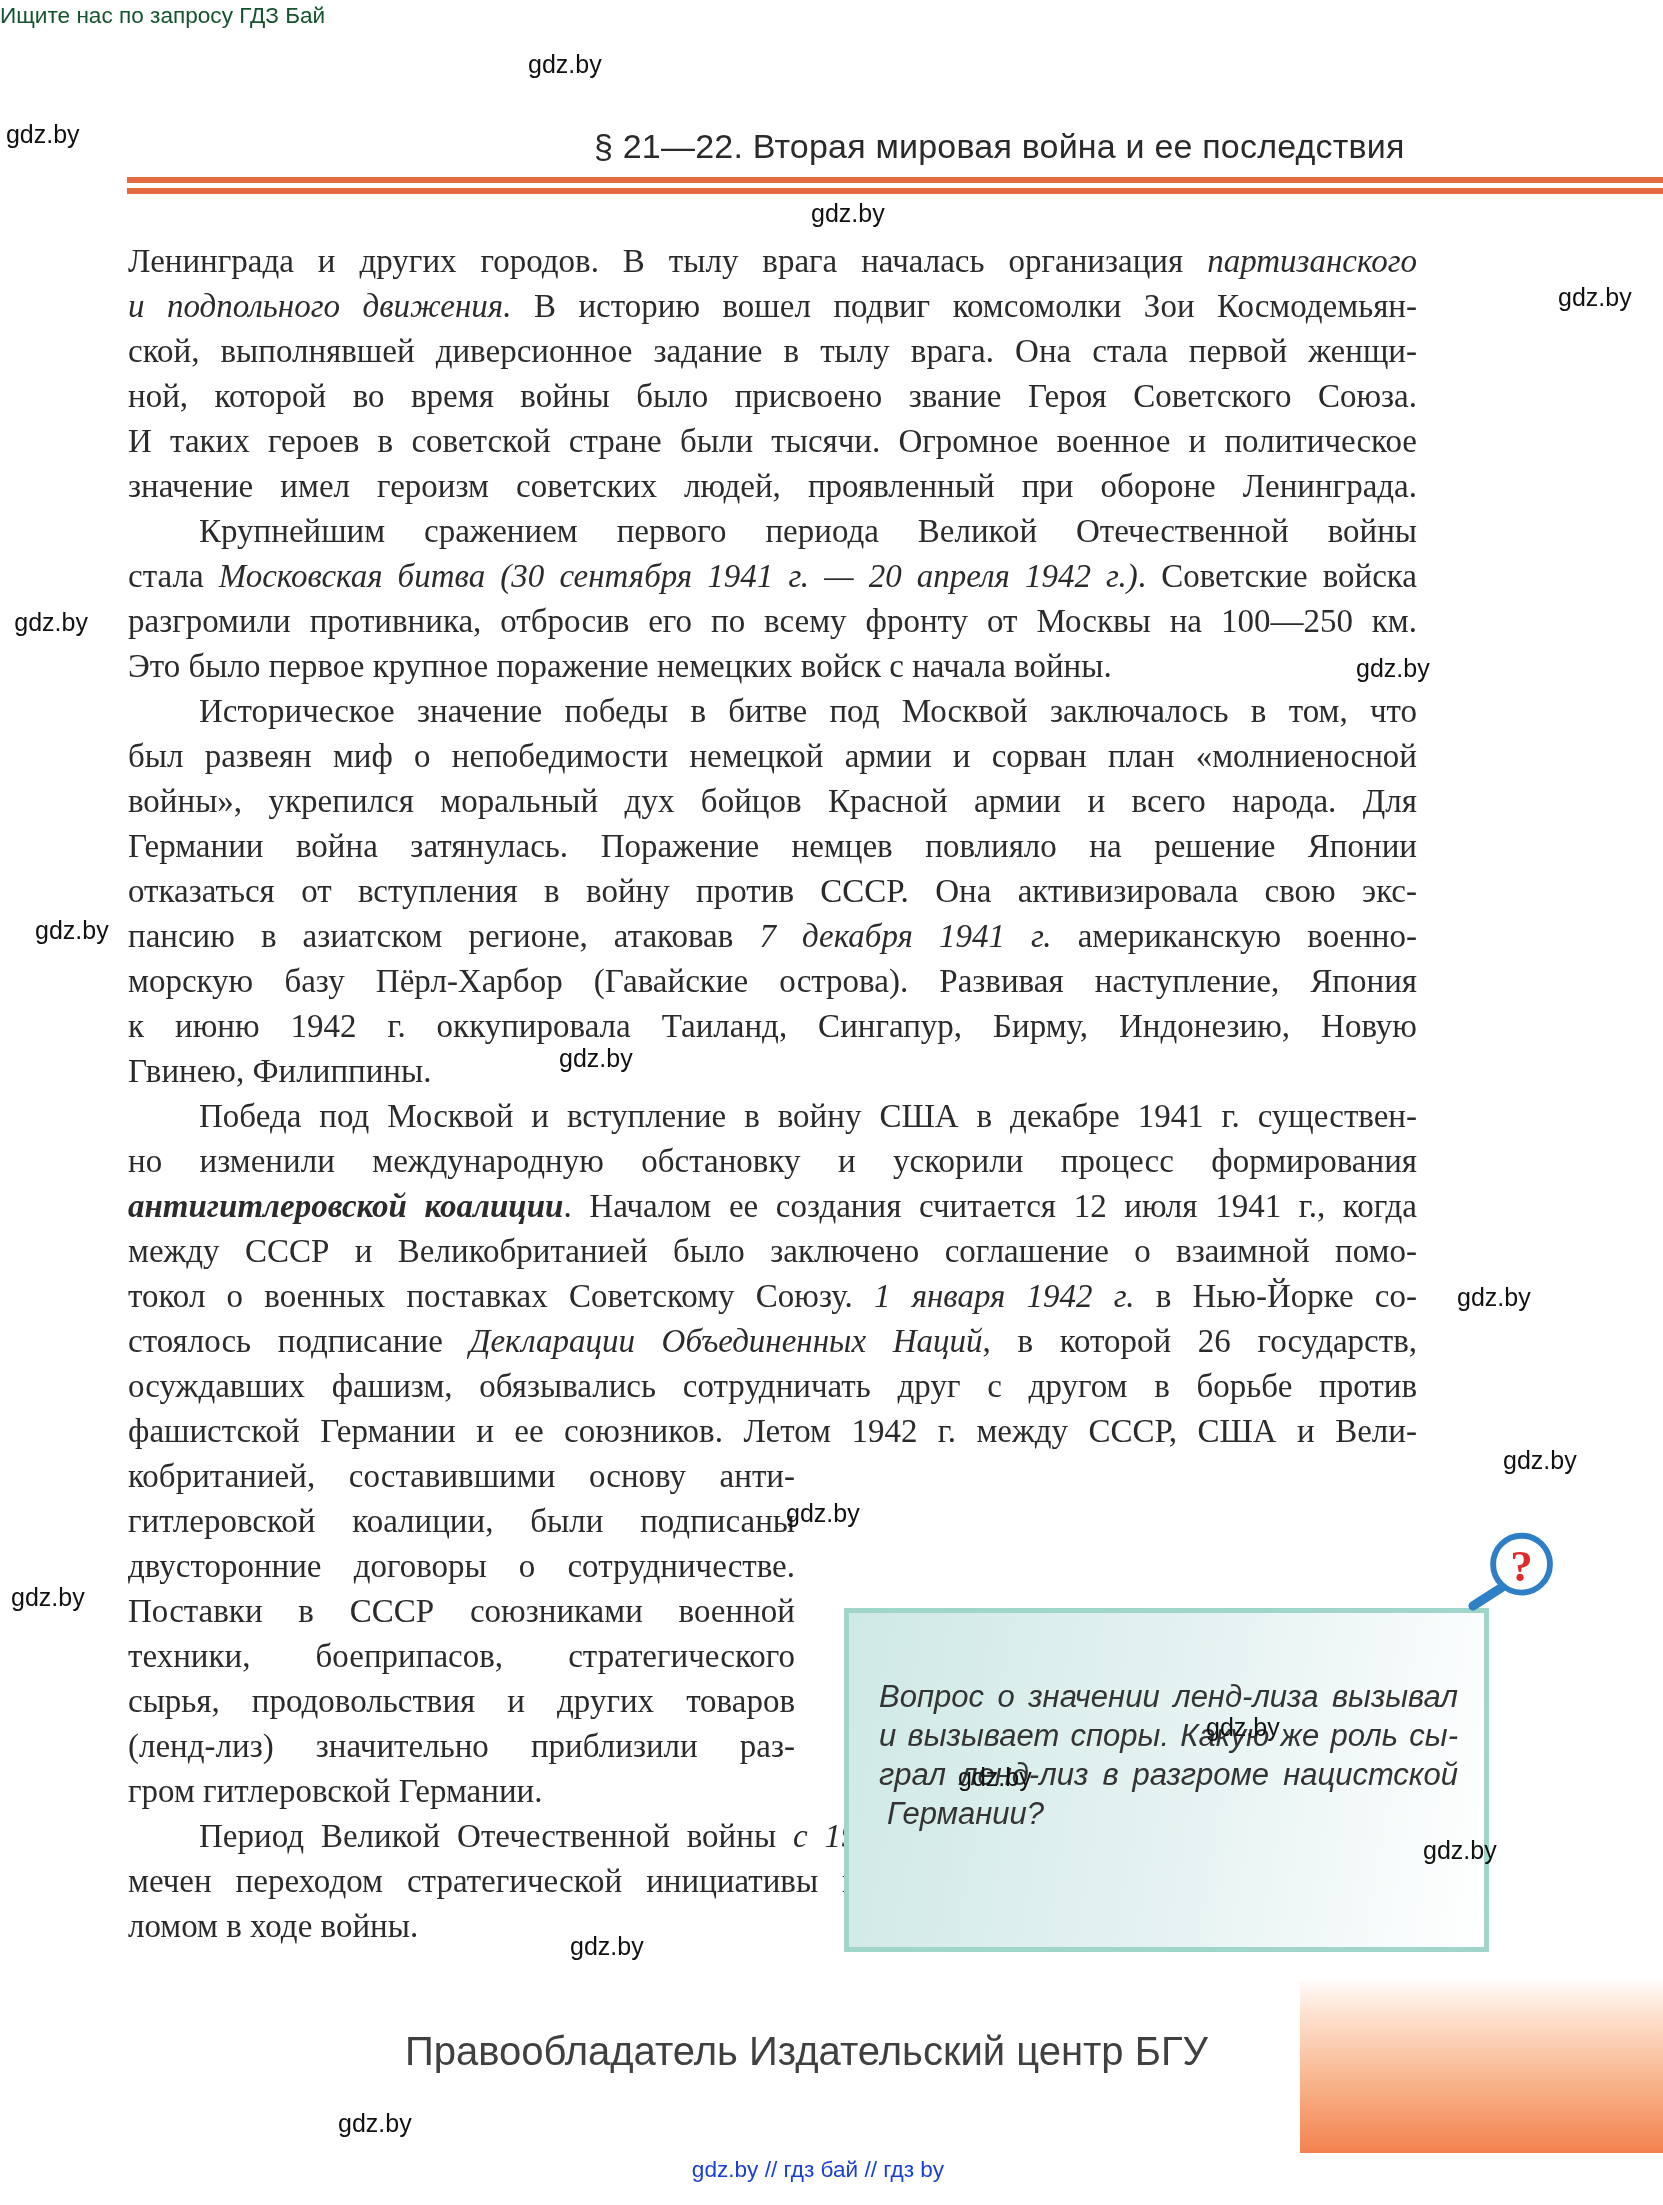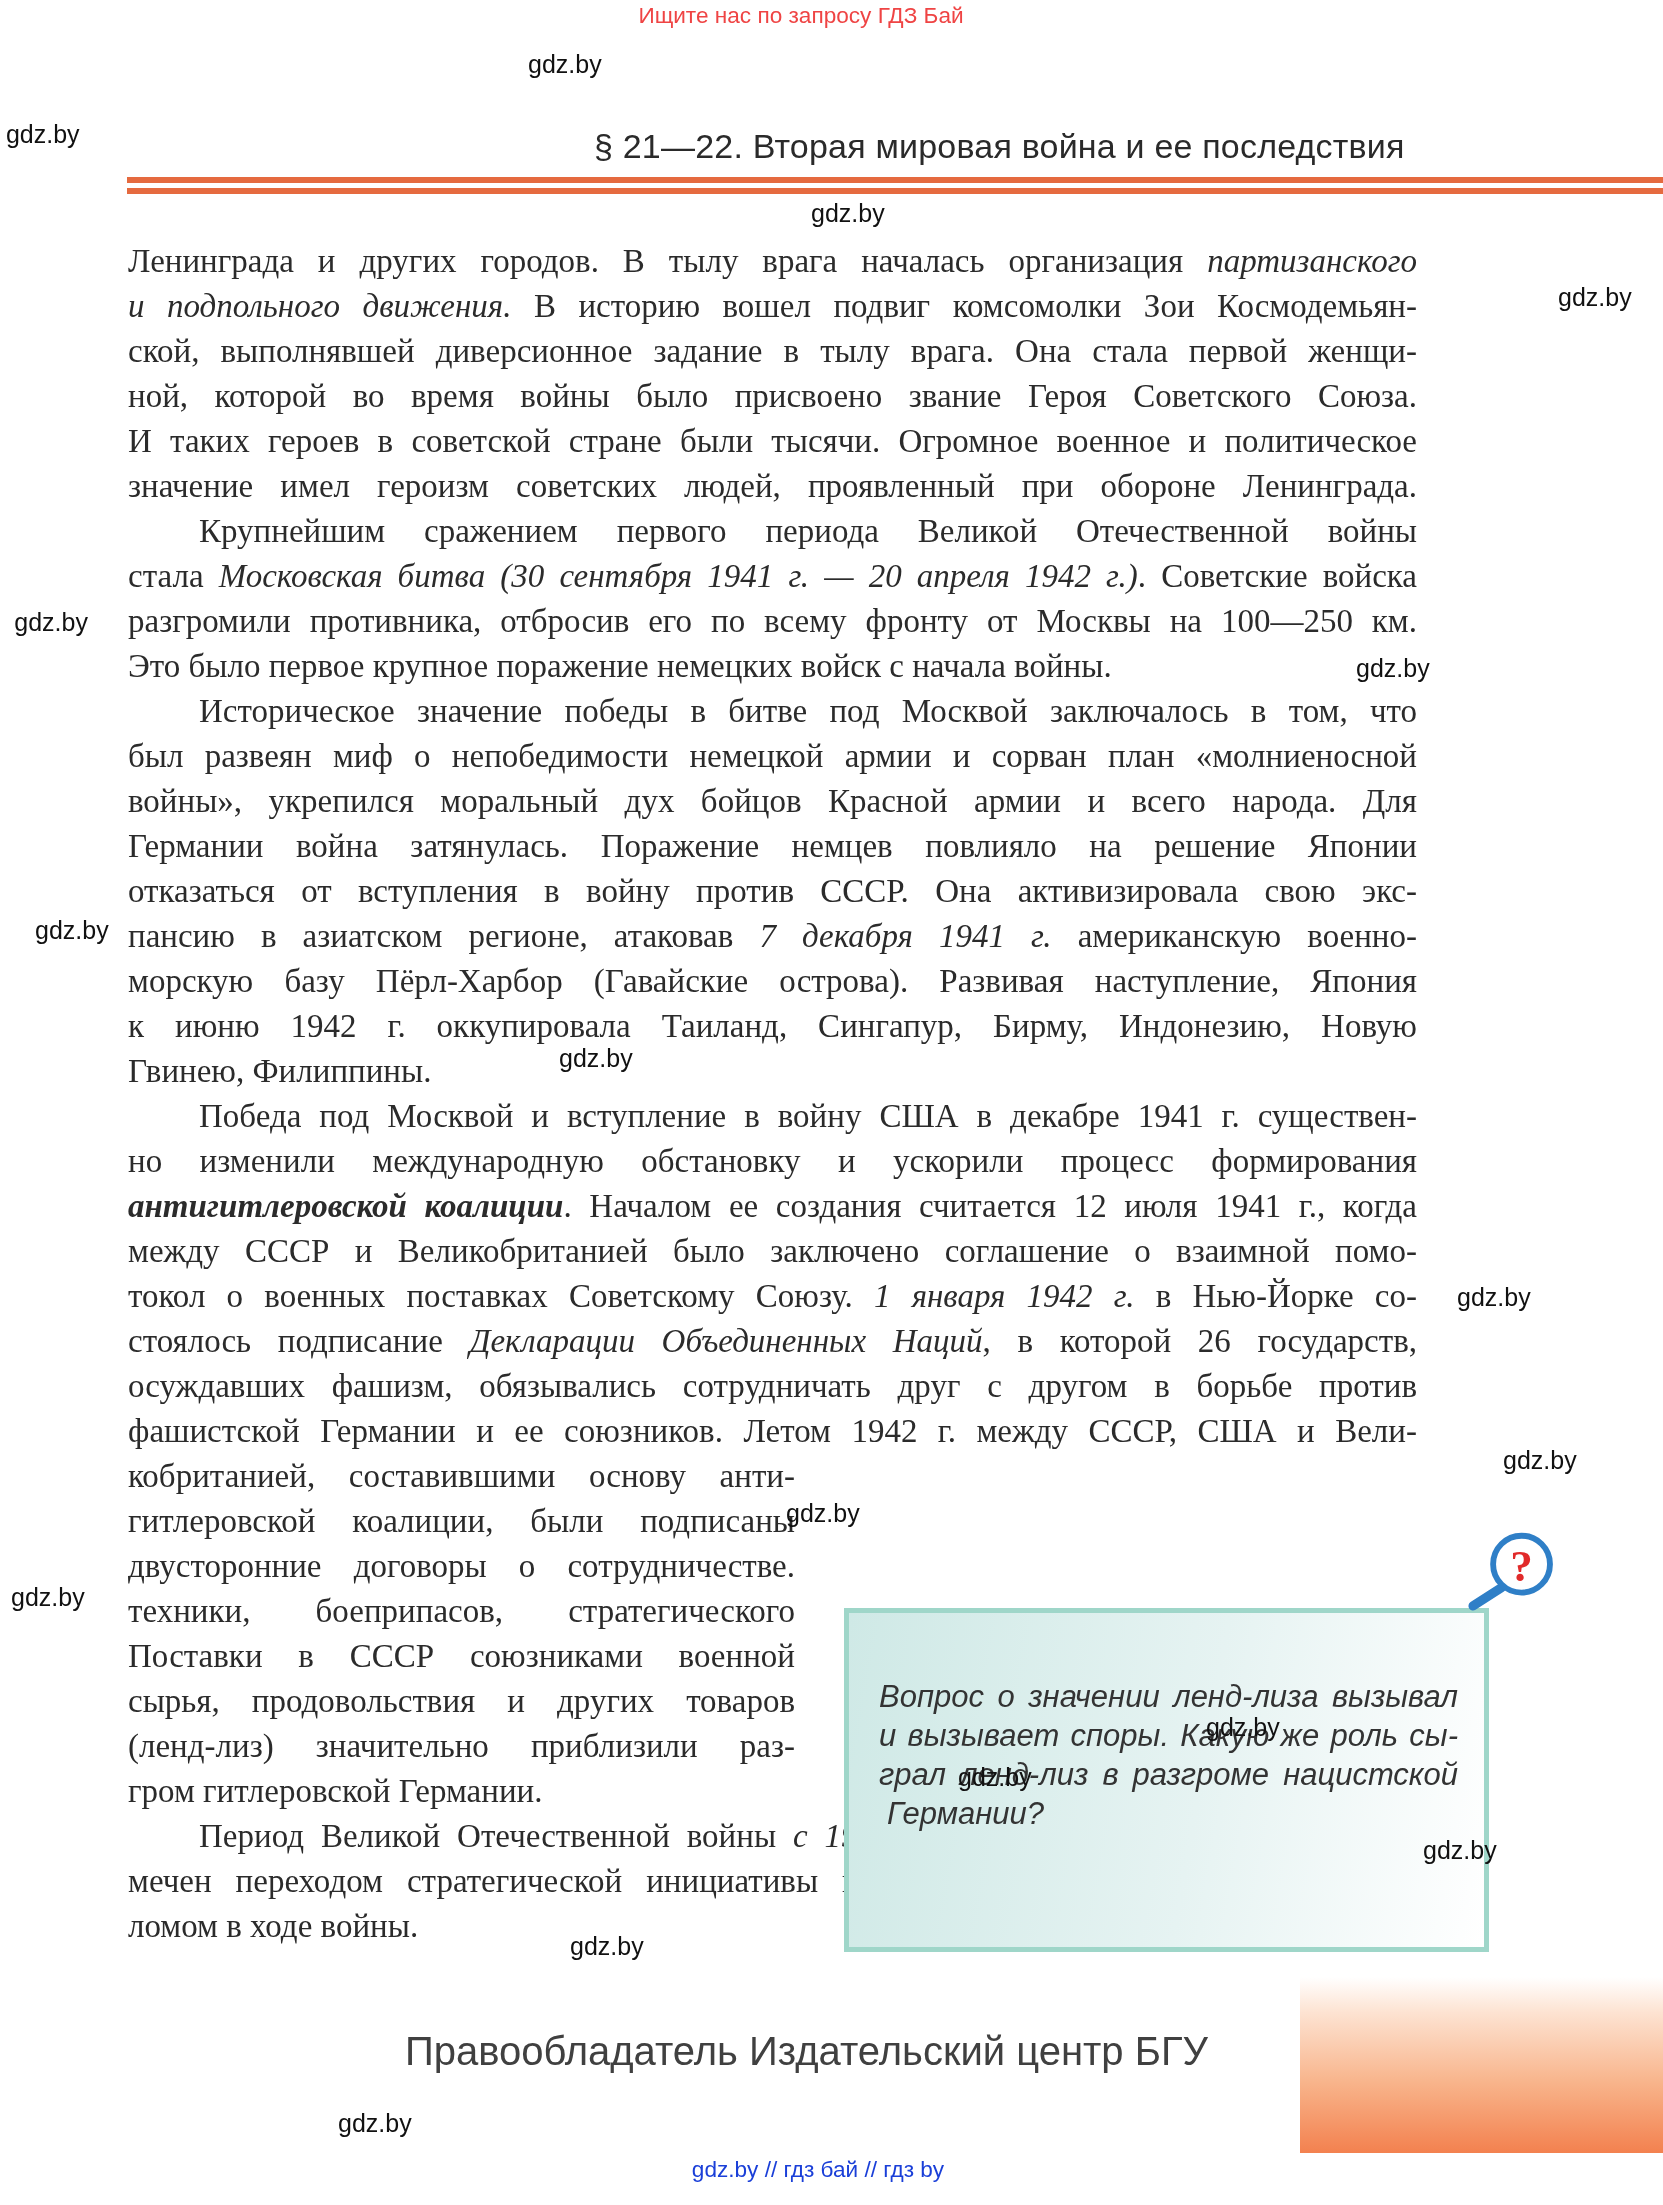--- a/index.html
+++ b/index.html
@@ -1,18 +1,18 @@
 <!DOCTYPE html>
 <html style="font-size:13.4px"><head>
 <meta charset="utf-8">
 <style>
   html, body { margin:0; padding:0; background:#ffffff; }
   body { width:1664px; height:2205px; position:relative; overflow:hidden; }
   .wm { position:absolute; font-family:"Liberation Sans", sans-serif; font-size:25px; color:#111; line-height:1; white-space:nowrap; }
-  .top-green { position:absolute; left:0; width:1602px; top:3.4px; text-align:center; font-family:"Liberation Sans", sans-serif; font-size:22.6px; color:#ef4444; }
+  .top-green { position:absolute; left:0; width:1602px; top:3.4px; text-align:left; font-family:"Liberation Sans", sans-serif; font-size:22.6px; color:#14532d; }
   .running-title { position:absolute; left:594px; top:127px; font-family:"Liberation Sans", sans-serif; font-size:34px; color:#2a2a2a; white-space:nowrap; letter-spacing:0.2px; }
   .rule { position:absolute; left:127px; right:0; height:5.9px; background:#e56a3f; }
   .body-text { position:absolute; left:128px; width:1289px; top:239px; font-family:"Liberation Serif", serif; font-size:33px; line-height:45px; color:#2b2b2b; }
   .body-text .line { display:block; white-space:nowrap; text-align:justify; text-align-last:justify; height:45px; }
   .body-text .line.last { text-align-last:left; }
   .indent { padding-left:71px; }
   .narrow { width:667px; }
   .it { font-style:italic; }
   .bi { font-style:italic; font-weight:bold; }
   .qbox { position:absolute; left:844px; top:1608px; width:645px; height:344px; box-sizing:border-box; border:5px solid #9fd6c9;
@@ -63,22 +63,22 @@
   <span class="line">но изменили международную обстановку и ускорили процесс формирования</span>
   <span class="line"><span class="bi">антигитлеровской коалиции</span><span>. Началом ее создания считается 12 июля 1941 г., когда</span></span>
   <span class="line">между СССР и Великобританией было заключено соглашение о взаимной помо-</span>
   <span class="line"><span>токол о военных поставках Советскому Союзу. </span><span class="it">1 января 1942 г.</span><span> в Нью-Йорке со-</span></span>
   <span class="line"><span>стоялось подписание </span><span class="it">Декларации Объединенных Наций</span><span>, в которой 26 государств,</span></span>
   <span class="line">осуждавших фашизм, обязывались сотрудничать друг с другом в борьбе против</span>
   <span class="line">фашистской Германии и ее союзников. Летом 1942 г. между СССР, США и Вели-</span>
   <span class="line narrow">кобританией, составившими основу анти-</span>
   <span class="line narrow">гитлеровской коалиции, были подписаны</span>
   <span class="line narrow">двусторонние договоры о сотрудничестве.</span>
+  <span class="line narrow">Поставки в СССР союзниками военной</span>
   <span class="line narrow">техники, боеприпасов, стратегического</span>
-  <span class="line narrow">Поставки в СССР союзниками военной</span>
   <span class="line narrow">сырья, продовольствия и других товаров</span>
   <span class="line narrow">(ленд-лиз) значительно приблизили раз-</span>
   <span class="line narrow last">гром гитлеровской Германии.</span>
 
   <span class="line indent"><span>Период Великой Отечественной войны </span><span class="it">с 19 ноября 1942 г. до конца 1943 г.</span><span> от-</span></span>
   <span class="line">мечен переходом стратегической инициативы к Красной армии и коренным пере-</span>
   <span class="line last">ломом в ходе войны.</span>
 </div>
 
 <div class="qbox">

